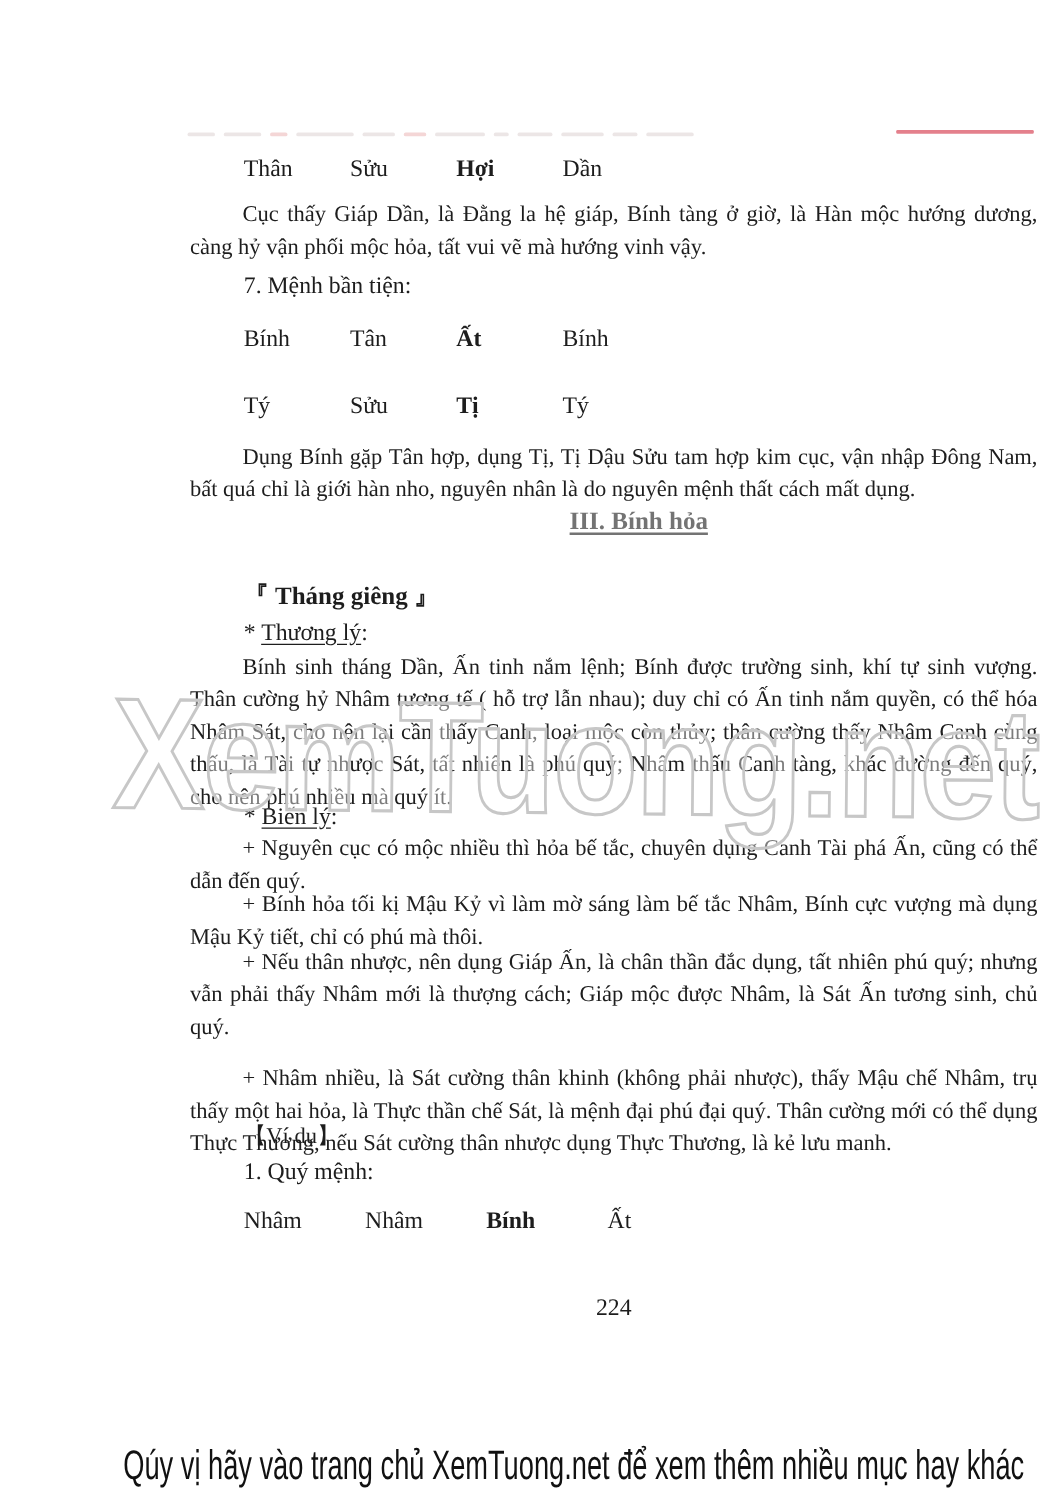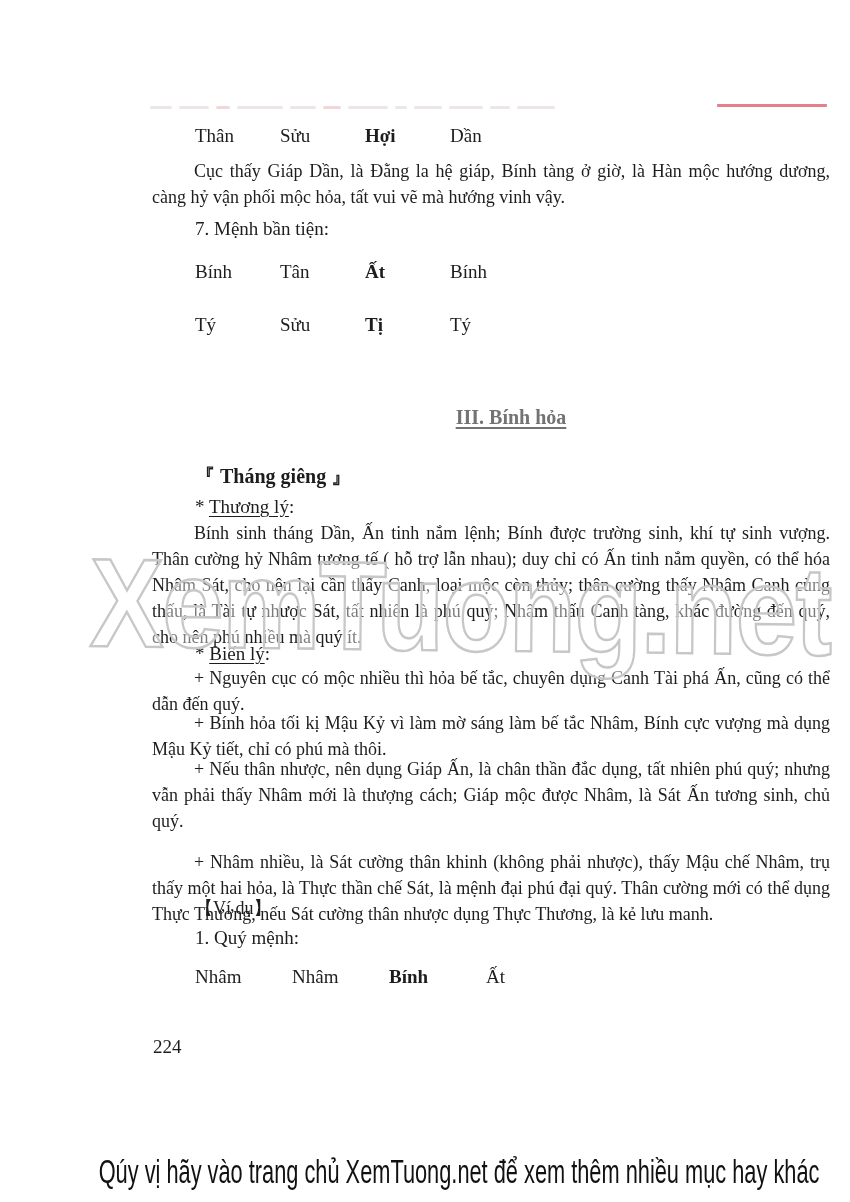--- a/index.html
+++ b/index.html
@@ -59,21 +59,21 @@
     text-align:center;
     font-size:20px;font-weight:bold;
     color:#737373;
     text-decoration:underline;text-underline-offset:3px;
   }
   .heading-month{
     top:463px;left:157px;
     font-size:20px;font-weight:bold;
   }
 
-  .page-number{top:1036px;left:115px;width:676px;font-size:19px;}
+  .page-number{top:1036px;left:115px;width:676px;text-align:center;font-size:19px;}
 
   .watermark{
     top:540px;left:52px;width:770px;
     font-family:"Liberation Sans", sans-serif;
     font-weight:bold;
     font-size:126px;line-height:1;letter-spacing:-2px;
     white-space:nowrap;
     color:rgba(255,255,255,0.42);
     -webkit-text-stroke:2.5px #c7c7c7;
     transform:scaleX(0.88) rotate(0.6deg);
@@ -124,20 +124,21 @@
 
   <div class="abs inline-label lbl-menh">7. Mệnh bần tiện:</div>
 
   <div class="abs prow r2a">
     <span class="c0">Bính</span><span class="c1">Tân</span><span class="c2">Ất</span><span class="c3">Bính</span>
   </div>
   <div class="abs prow r2b">
     <span class="c0">Tý</span><span class="c1">Sửu</span><span class="c2">Tị</span><span class="c3">Tý</span>
   </div>
 
+  <p class="abs para p2">Dụng Bính gặp Tân hợp, dụng Tị, Tị Dậu Sửu tam hợp kim cục, vận nhập Đông Nam, bất quá chỉ là giới hàn nho, nguyên nhân là do nguyên mệnh thất cách mất dụng.</p>
 
   <div class="abs heading-red">III. Bính hỏa</div>
 
   <div class="abs heading-month">『 Tháng giêng 』</div>
 
   <div class="abs inline-label lbl-thuongly"><span>* </span><span class="ul">Thương lý</span><span>:</span></div>
 
   <p class="abs para p3">Bính sinh tháng Dần, Ấn tinh nắm lệnh; Bính được trường sinh, khí tự sinh vượng. Thân cường hỷ Nhâm tương tế ( hỗ trợ lẫn nhau); duy chỉ có Ấn tinh nắm quyền, có thể hóa Nhâm Sát, cho nên lại cần thấy Canh, loại mộc còn thủy; thân cường thấy Nhâm Canh cùng thấu, là Tài tự nhược Sát, tất nhiên là phú quý; Nhâm thấu Canh tàng, khác đường đến quý, cho nên phú nhiều mà quý ít.</p>
 
   <div class="abs inline-label lbl-bienly"><span>* </span><span class="ul">Biến lý</span><span>:</span></div>

